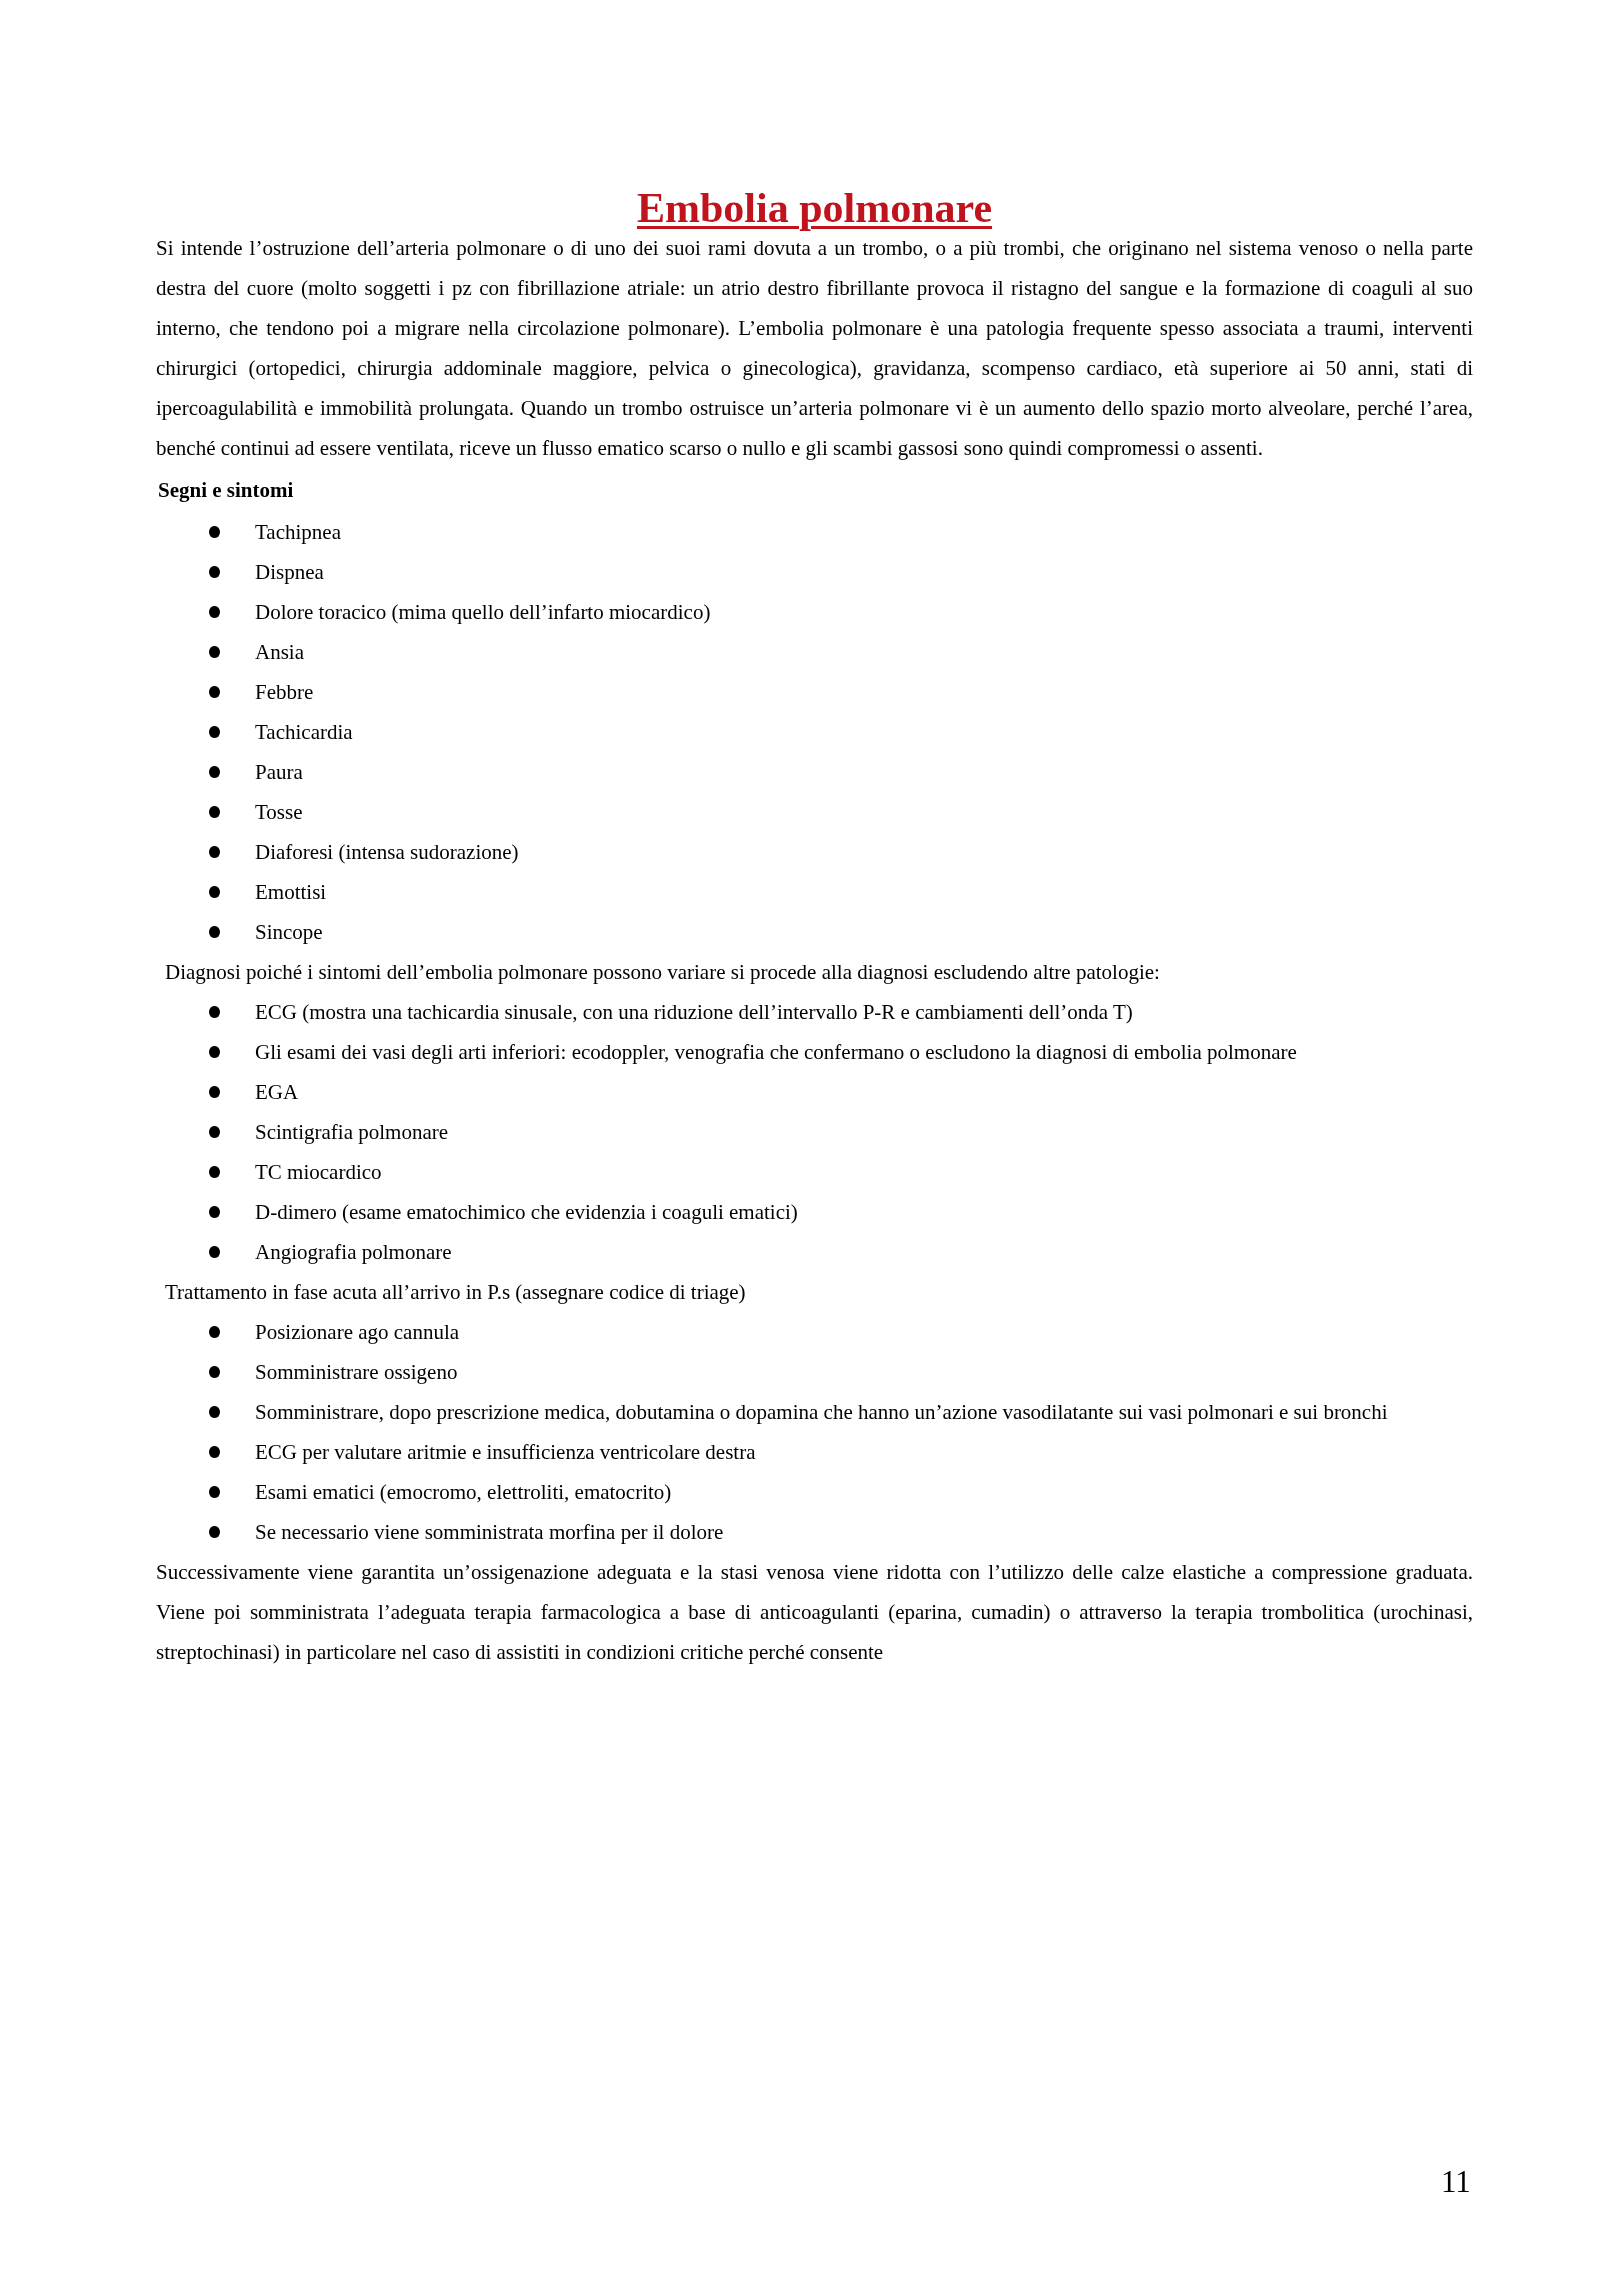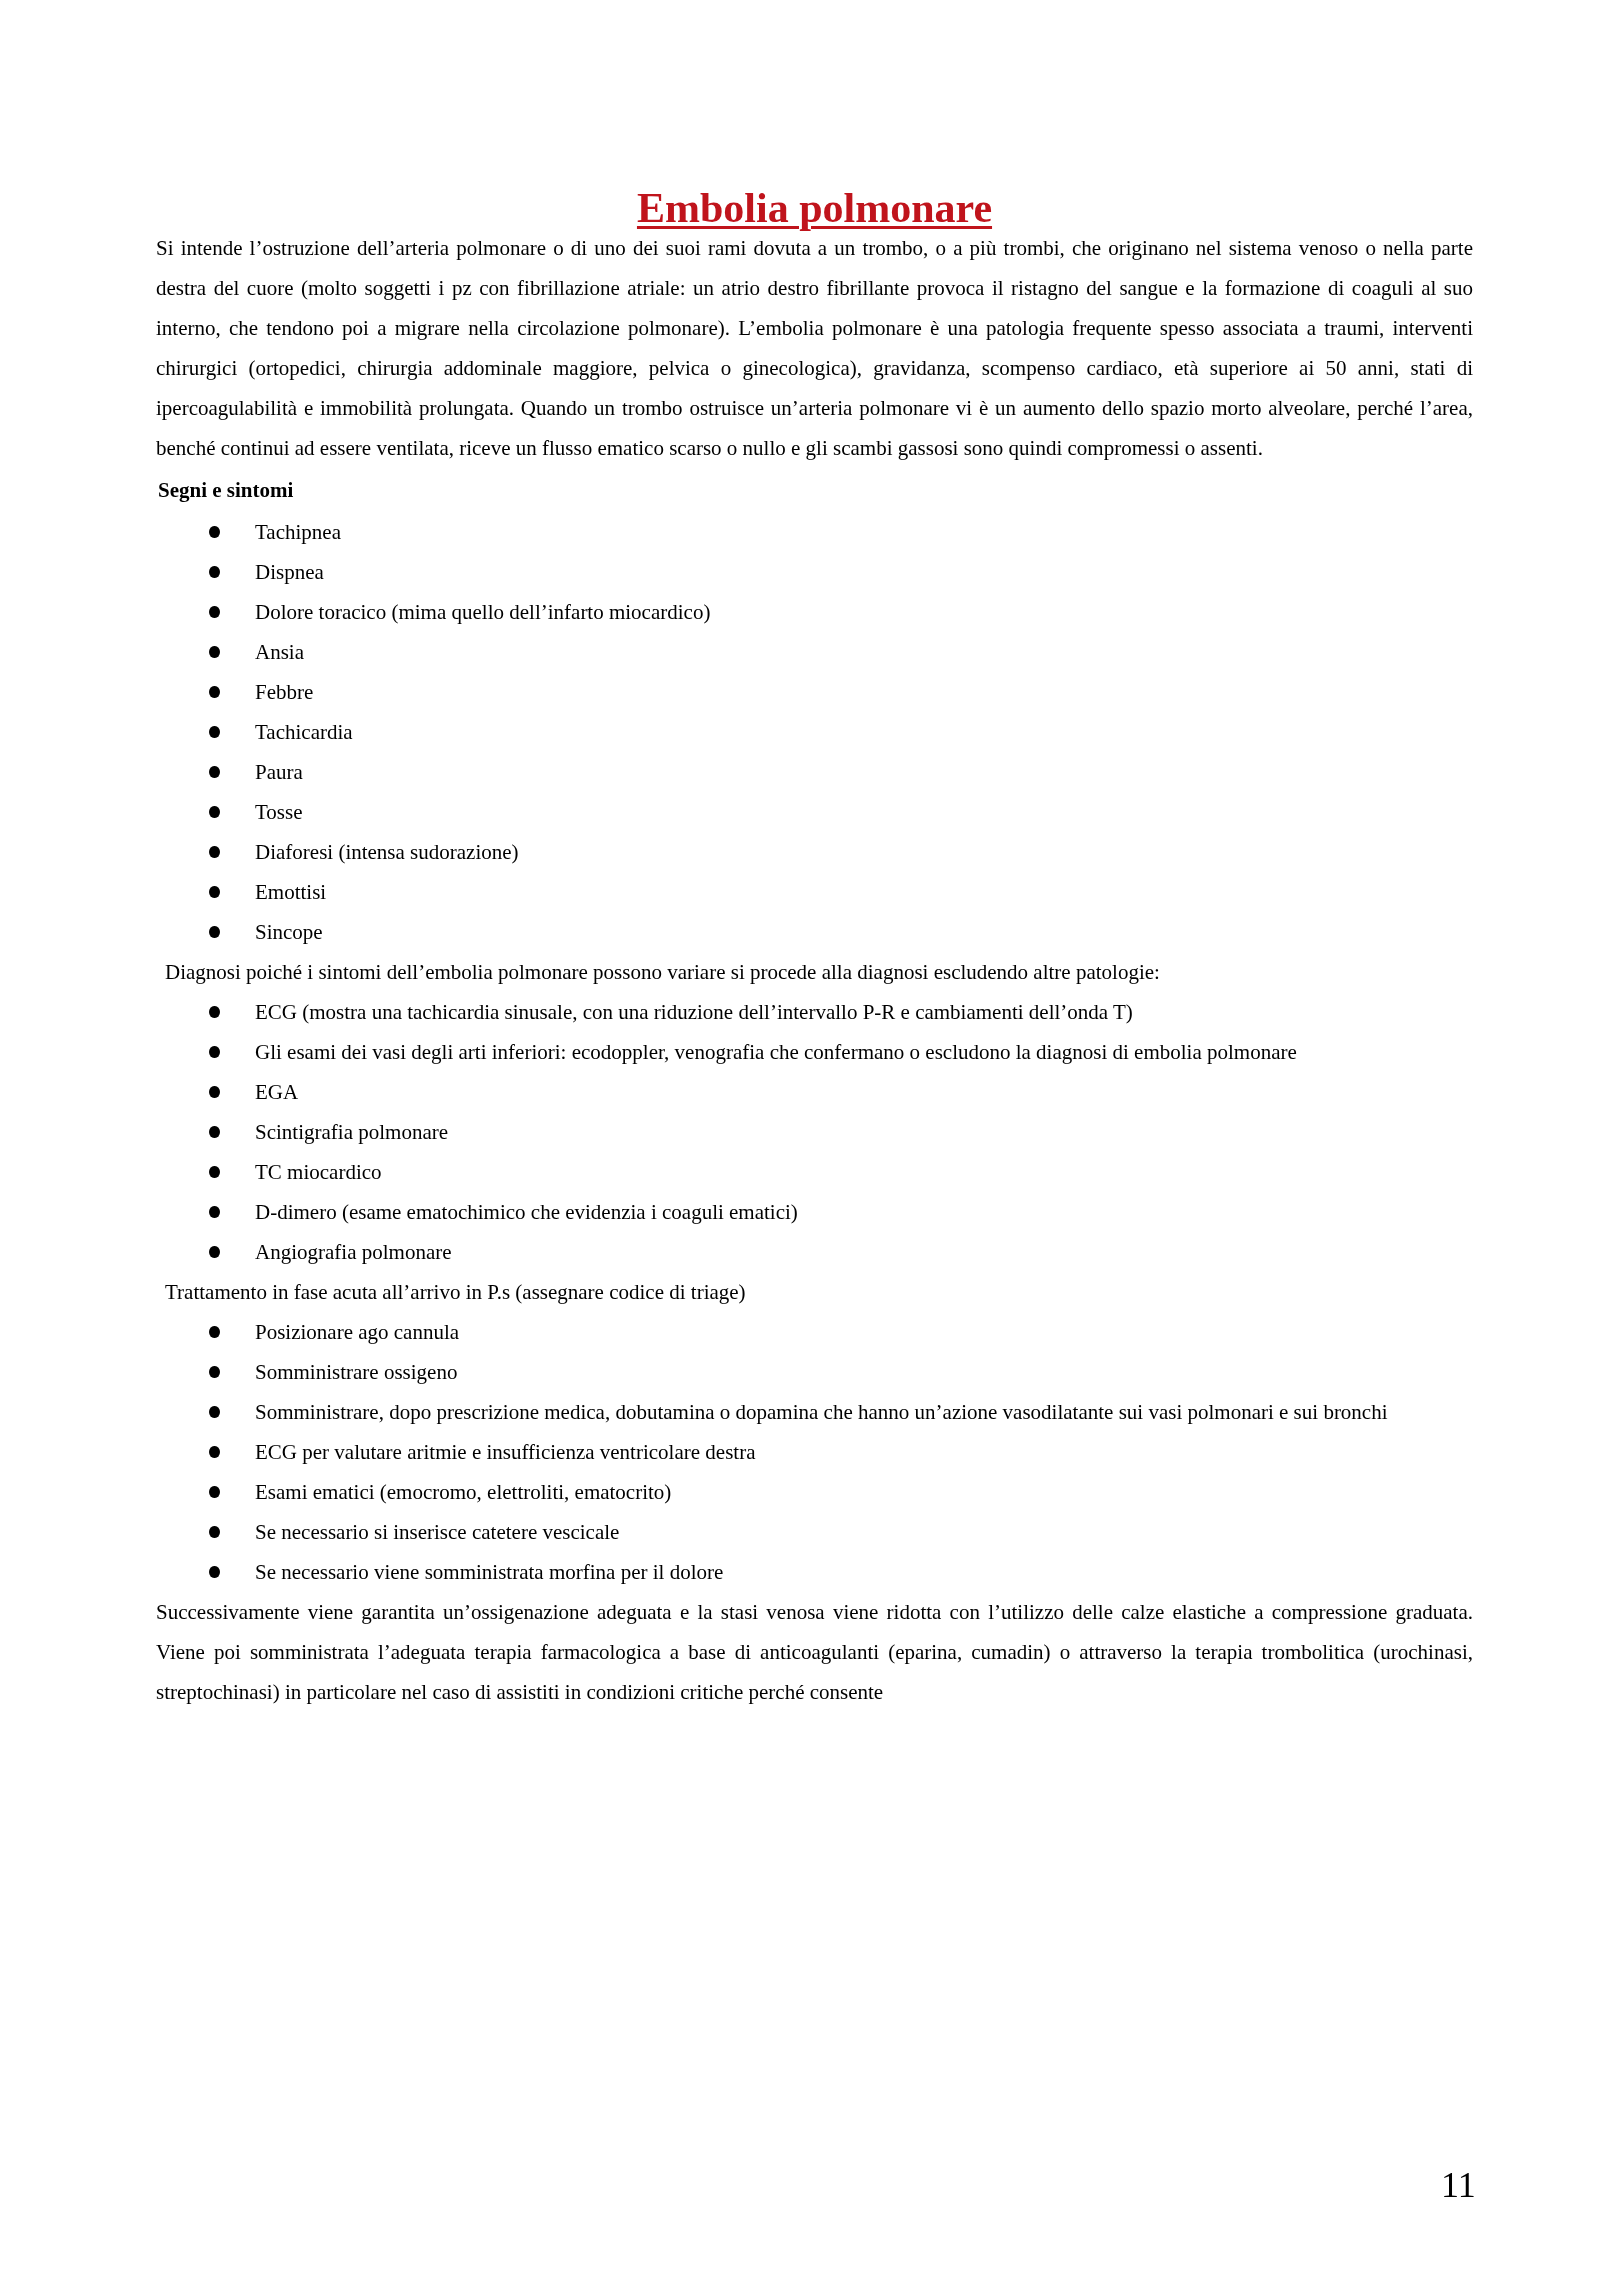--- a/index.html
+++ b/index.html
@@ -19,21 +19,21 @@
     .inline-head { font-weight: normal; margin-left: 9px; }
     ul { list-style: none; margin: 0; padding: 0; }
     li { position: relative; padding-left: 99px; text-align: justify; }
     li::before {
       content: ""; position: absolute; left: 53px; top: 13.7px;
       width: 10.8px; height: 12.7px; border-radius: 50%; background: #000;
     }
     .page-number {
       position: absolute; left: 1441px; top: 2164px;
       font-family: "Liberation Serif", "DejaVu Serif", serif;
-      font-size: 36px; color: #000;
+      font-size: 31px; color: #000;
     }
   </style>
 </head>
 <body>
 
 <div class="page">
   <h1 class="title">Embolia polmonare</h1>
 
   <p class="para">Si intende l’ostruzione dell’arteria polmonare o di uno dei suoi rami dovuta a un trombo, o a più trombi, che originano nel sistema venoso o nella parte destra del cuore (molto soggetti i pz con fibrillazione atriale: un atrio destro fibrillante provoca il ristagno del sangue e la formazione di coaguli al suo interno, che tendono poi a migrare nella circolazione polmonare). L’embolia polmonare è una patologia frequente spesso associata a traumi, interventi chirurgici (ortopedici, chirurgia addominale maggiore, pelvica o ginecologica), gravidanza, scompenso cardiaco, età superiore ai 50 anni, stati di ipercoagulabilità e immobilità prolungata. Quando un trombo ostruisce un’arteria polmonare vi è un aumento dello spazio morto alveolare, perché l’area, benché continui ad essere ventilata, riceve un flusso ematico scarso o nullo e gli scambi gassosi sono quindi compromessi o assenti.</p>
 
@@ -63,21 +63,20 @@
     <li>Angiografia polmonare</li>
   </ul>
 
   <p class="para"><span class="inline-head">Trattamento in fase acuta all’arrivo in P.s</span><span> (assegnare codice di triage)</span></p>
   <ul>
     <li>Posizionare ago cannula</li>
     <li>Somministrare ossigeno</li>
     <li>Somministrare, dopo prescrizione medica, dobutamina o dopamina che hanno un’azione vasodilatante sui vasi polmonari e sui bronchi</li>
     <li>ECG per valutare aritmie e insufficienza ventricolare destra</li>
     <li>Esami ematici (emocromo, elettroliti, ematocrito)</li>
-    <li>Se necessario si inserisce catetere vescicale</li>
     <li>Se necessario viene somministrata morfina per il dolore</li>
   </ul>
 
   <p class="para">Successivamente viene garantita un’ossigenazione adeguata e la stasi venosa viene ridotta con l’utilizzo delle calze elastiche a compressione graduata. Viene poi somministrata l’adeguata terapia farmacologica a base di anticoagulanti (eparina, cumadin) o attraverso la terapia trombolitica (urochinasi, streptochinasi) in particolare nel caso di assistiti in condizioni critiche perché consente</p>
 </div>
 
 <div class="page-number">11</div>
 
 
 </body></html>

